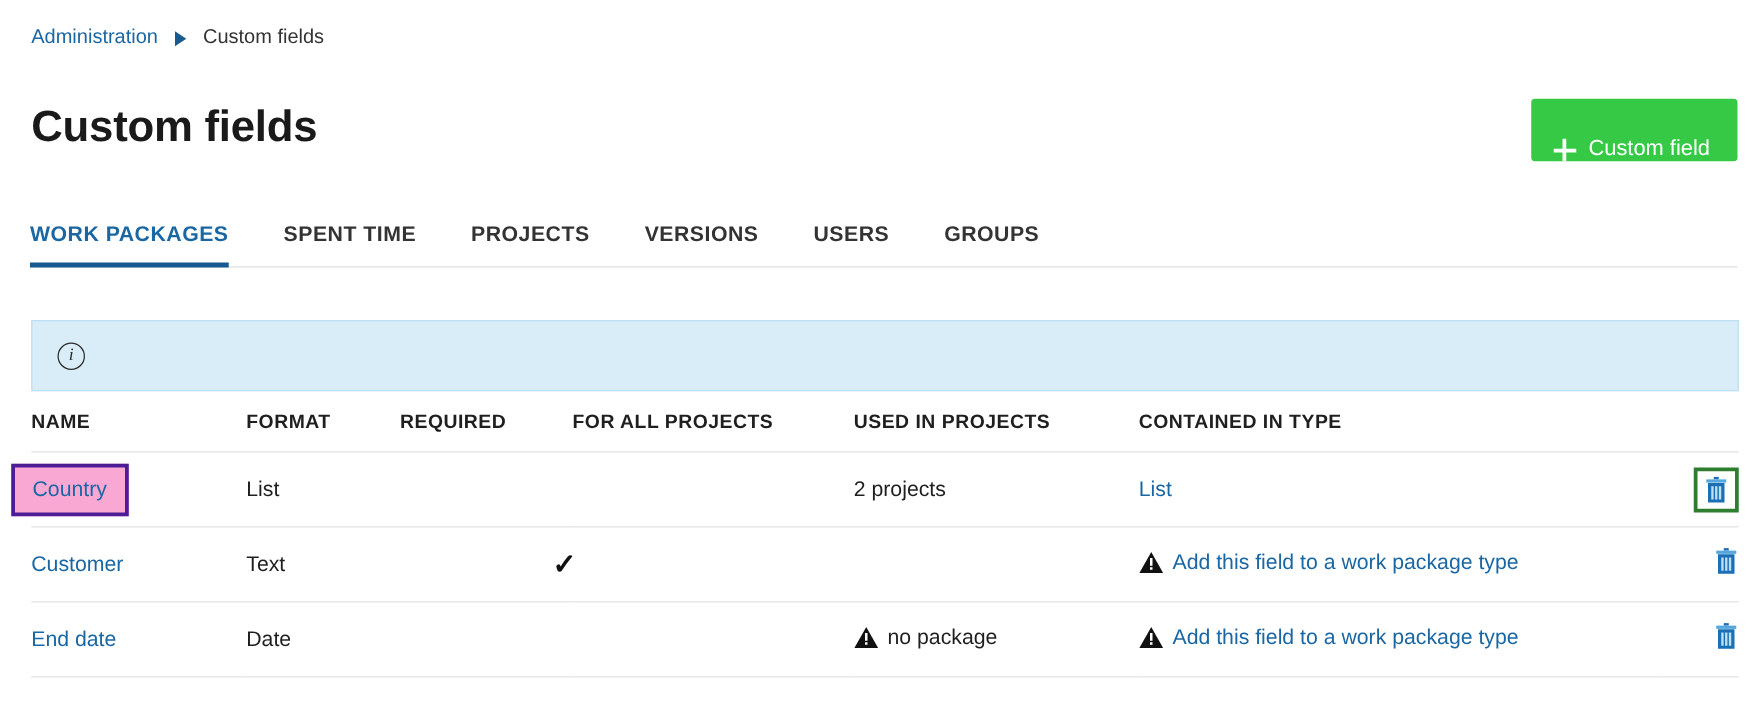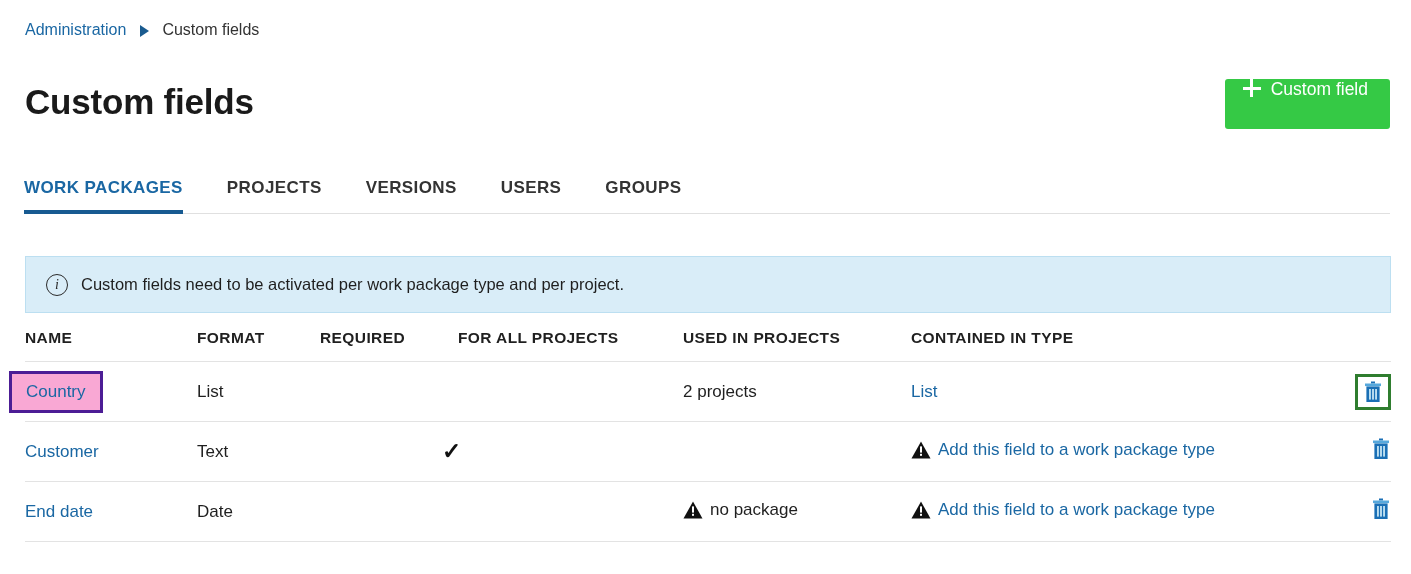--- a/index.html
+++ b/index.html
@@ -67,21 +67,21 @@
     top: 79px;
     height: 50px;
     padding: 0 22px 0 18px;
     background: #35c945;
     border: none;
     border-radius: 3px;
     color: #ffffff;
     font-family: "Liberation Sans", sans-serif;
     font-size: 17.5px;
     display: flex;
-    align-items: flex-start;
+    align-items: flex-end;
     gap: 10px;
     cursor: pointer;
     white-space: nowrap;
   }
   .btn-primary .plus-icon {
     display: inline-block;
     position: relative;
     width: 18px;
     height: 18px;
     flex: 0 0 18px;
@@ -289,29 +289,29 @@
 
 <h1 class="page-title">Custom fields</h1>
 
 <button class="btn-primary">
   <span class="plus-icon"></span>
   <span>Custom field</span>
 </button>
 
 <div class="tabs">
   <div class="tab active">WORK PACKAGES</div>
+  <div class="tab">SPENT TIME</div>
   <div class="tab">PROJECTS</div>
   <div class="tab">VERSIONS</div>
   <div class="tab">USERS</div>
   <div class="tab">GROUPS</div>
 </div>
 
 <div class="info-banner">
   <span class="info-icon">i</span>
-  <span class="info-text">Custom fields need to be activated per work package type and per project.</span>
 </div>
 
 <table class="table">
   <colgroup>
     <col class="col-name">
       <col class="col-format">
       <col class="col-required">
     <col class="col-forall">
       <col class="col-used">
       <col class="col-type">

